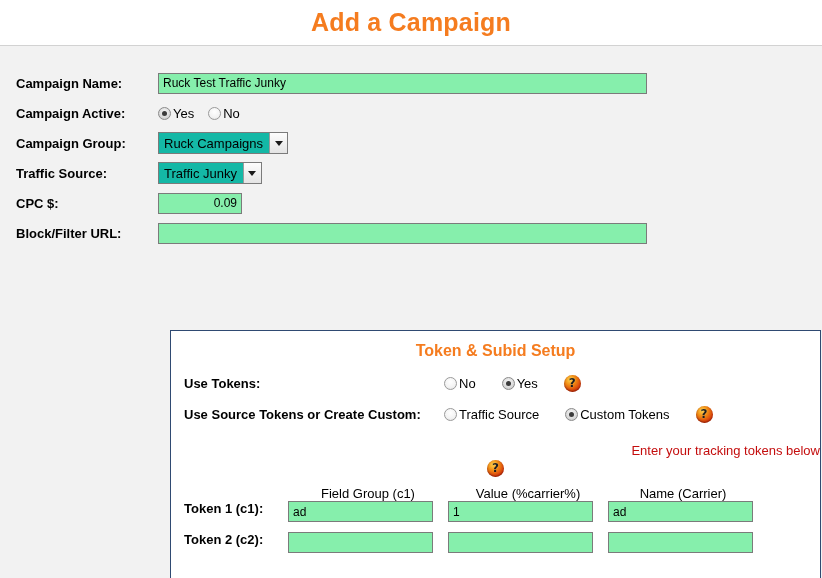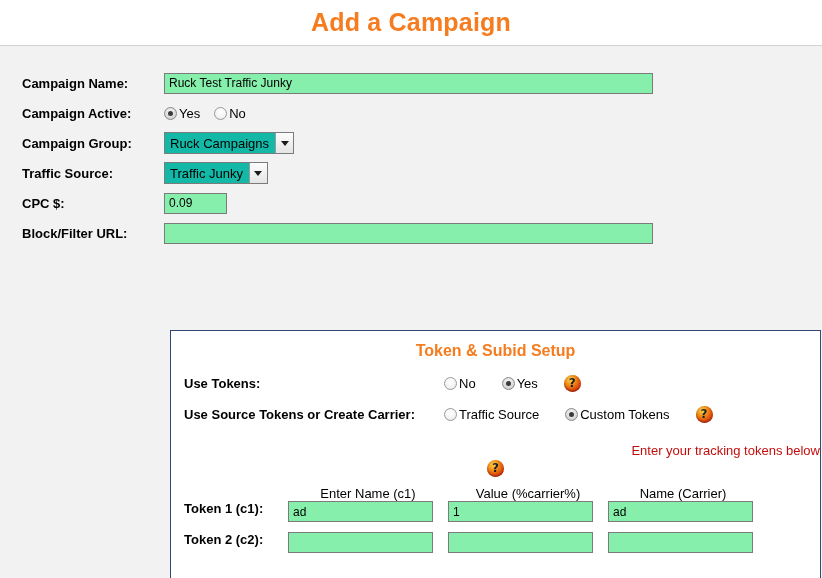--- a/index.html
+++ b/index.html
@@ -40,21 +40,21 @@
     height: 517px;
     box-sizing: border-box;
     position: relative;
   }
 
   
   .form-row {
     display: flex;
     align-items: center;
     height: 30px;
-    padding-left: 22px;
+    padding-left: 16px;
   }
   .form-label {
     width: 142px;
     flex: 0 0 142px;
     font-weight: bold;
     font-size: 13px;
     color: #000;
   }
   .field-area {
     display: flex;
@@ -68,21 +68,21 @@
     color: #000;
     background: #86efac;
     border: 1px solid #7b7b7b;
     border-radius: 0;
     padding: 2px 4px;
     box-sizing: border-box;
     height: 21px;
     outline: none;
   }
   .input-wide   { width: 489px; }
-  .input-cpc    { width: 63px; }
+  .input-cpc    { width: 84px; text-align: right; }
   .input-token  { width: 145px; height: 22px; }
 
   
   .radio-opt {
     display: inline-flex;
     align-items: center;
     margin-right: 6px;
     cursor: pointer;
     white-space: nowrap;
   }
@@ -338,40 +338,40 @@
         <span class="radio-label">No</span>
       </span>
       <span class="radio-opt">
         <span class="radio-dot checked"></span>
         <span class="radio-label">Yes</span>
       </span>
       <span class="help-icon"></span>
     </div>
 
     <div class="panel-row">
-      <div class="panel-label w2">Use Source Tokens or Create Carrier:</div>
+      <div class="panel-label w2">Use Source Tokens or Create Custom:</div>
       <span class="radio-opt">
         <span class="radio-dot"></span>
         <span class="radio-label">Traffic Source</span>
       </span>
       <span class="radio-opt">
         <span class="radio-dot checked"></span>
         <span class="radio-label">Custom Tokens</span>
       </span>
       <span class="help-icon"></span>
     </div>
 
     <div class="tracking-note">Enter your tracking tokens below</div>
     <div class="tracking-note-icon">
       <span class="help-icon"></span>
     </div>
 
     <div class="token-head">
       <div class="spacer"></div>
-      <div class="col">Enter Name (c1)</div>
+      <div class="col">Field Group (c1)</div>
       <div class="col">Value (%carrier%)</div>
       <div class="col last">Name (Carrier)</div>
     </div>
 
     <div class="token-row">
       <div class="token-row-label">Token 1 (c1):</div>
       <div class="token-cell">
         <input type="text" class="input-token" value="ad" style="">
       </div>
       <div class="token-cell">

